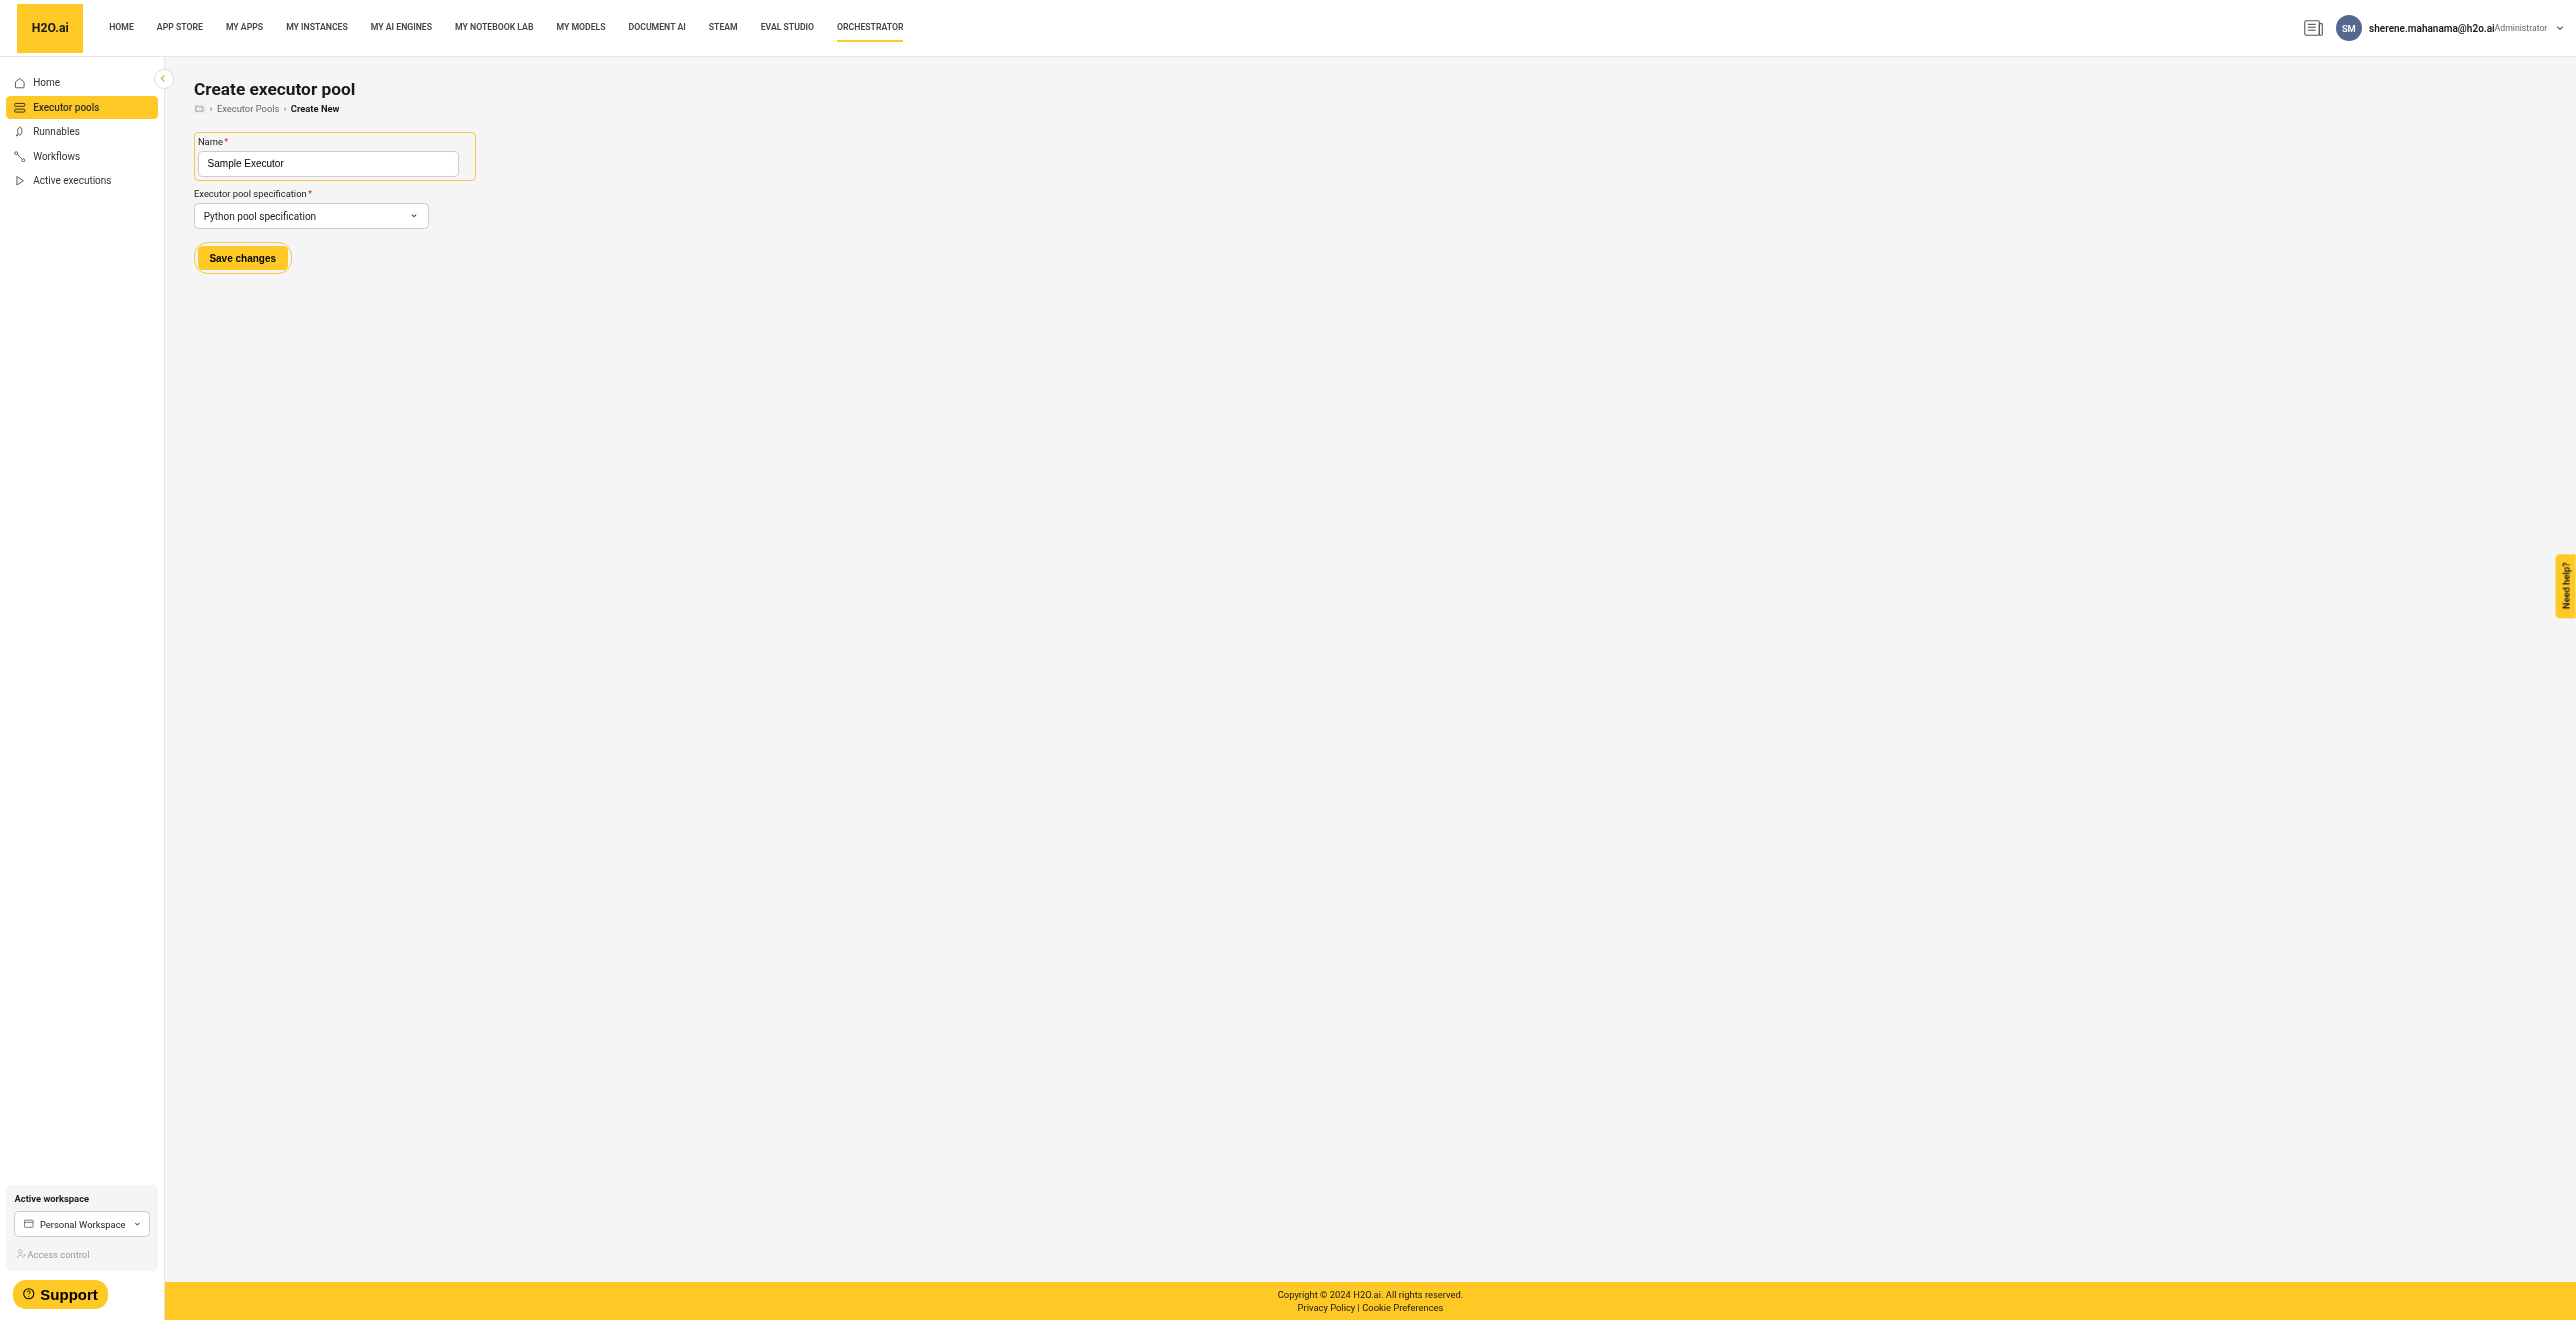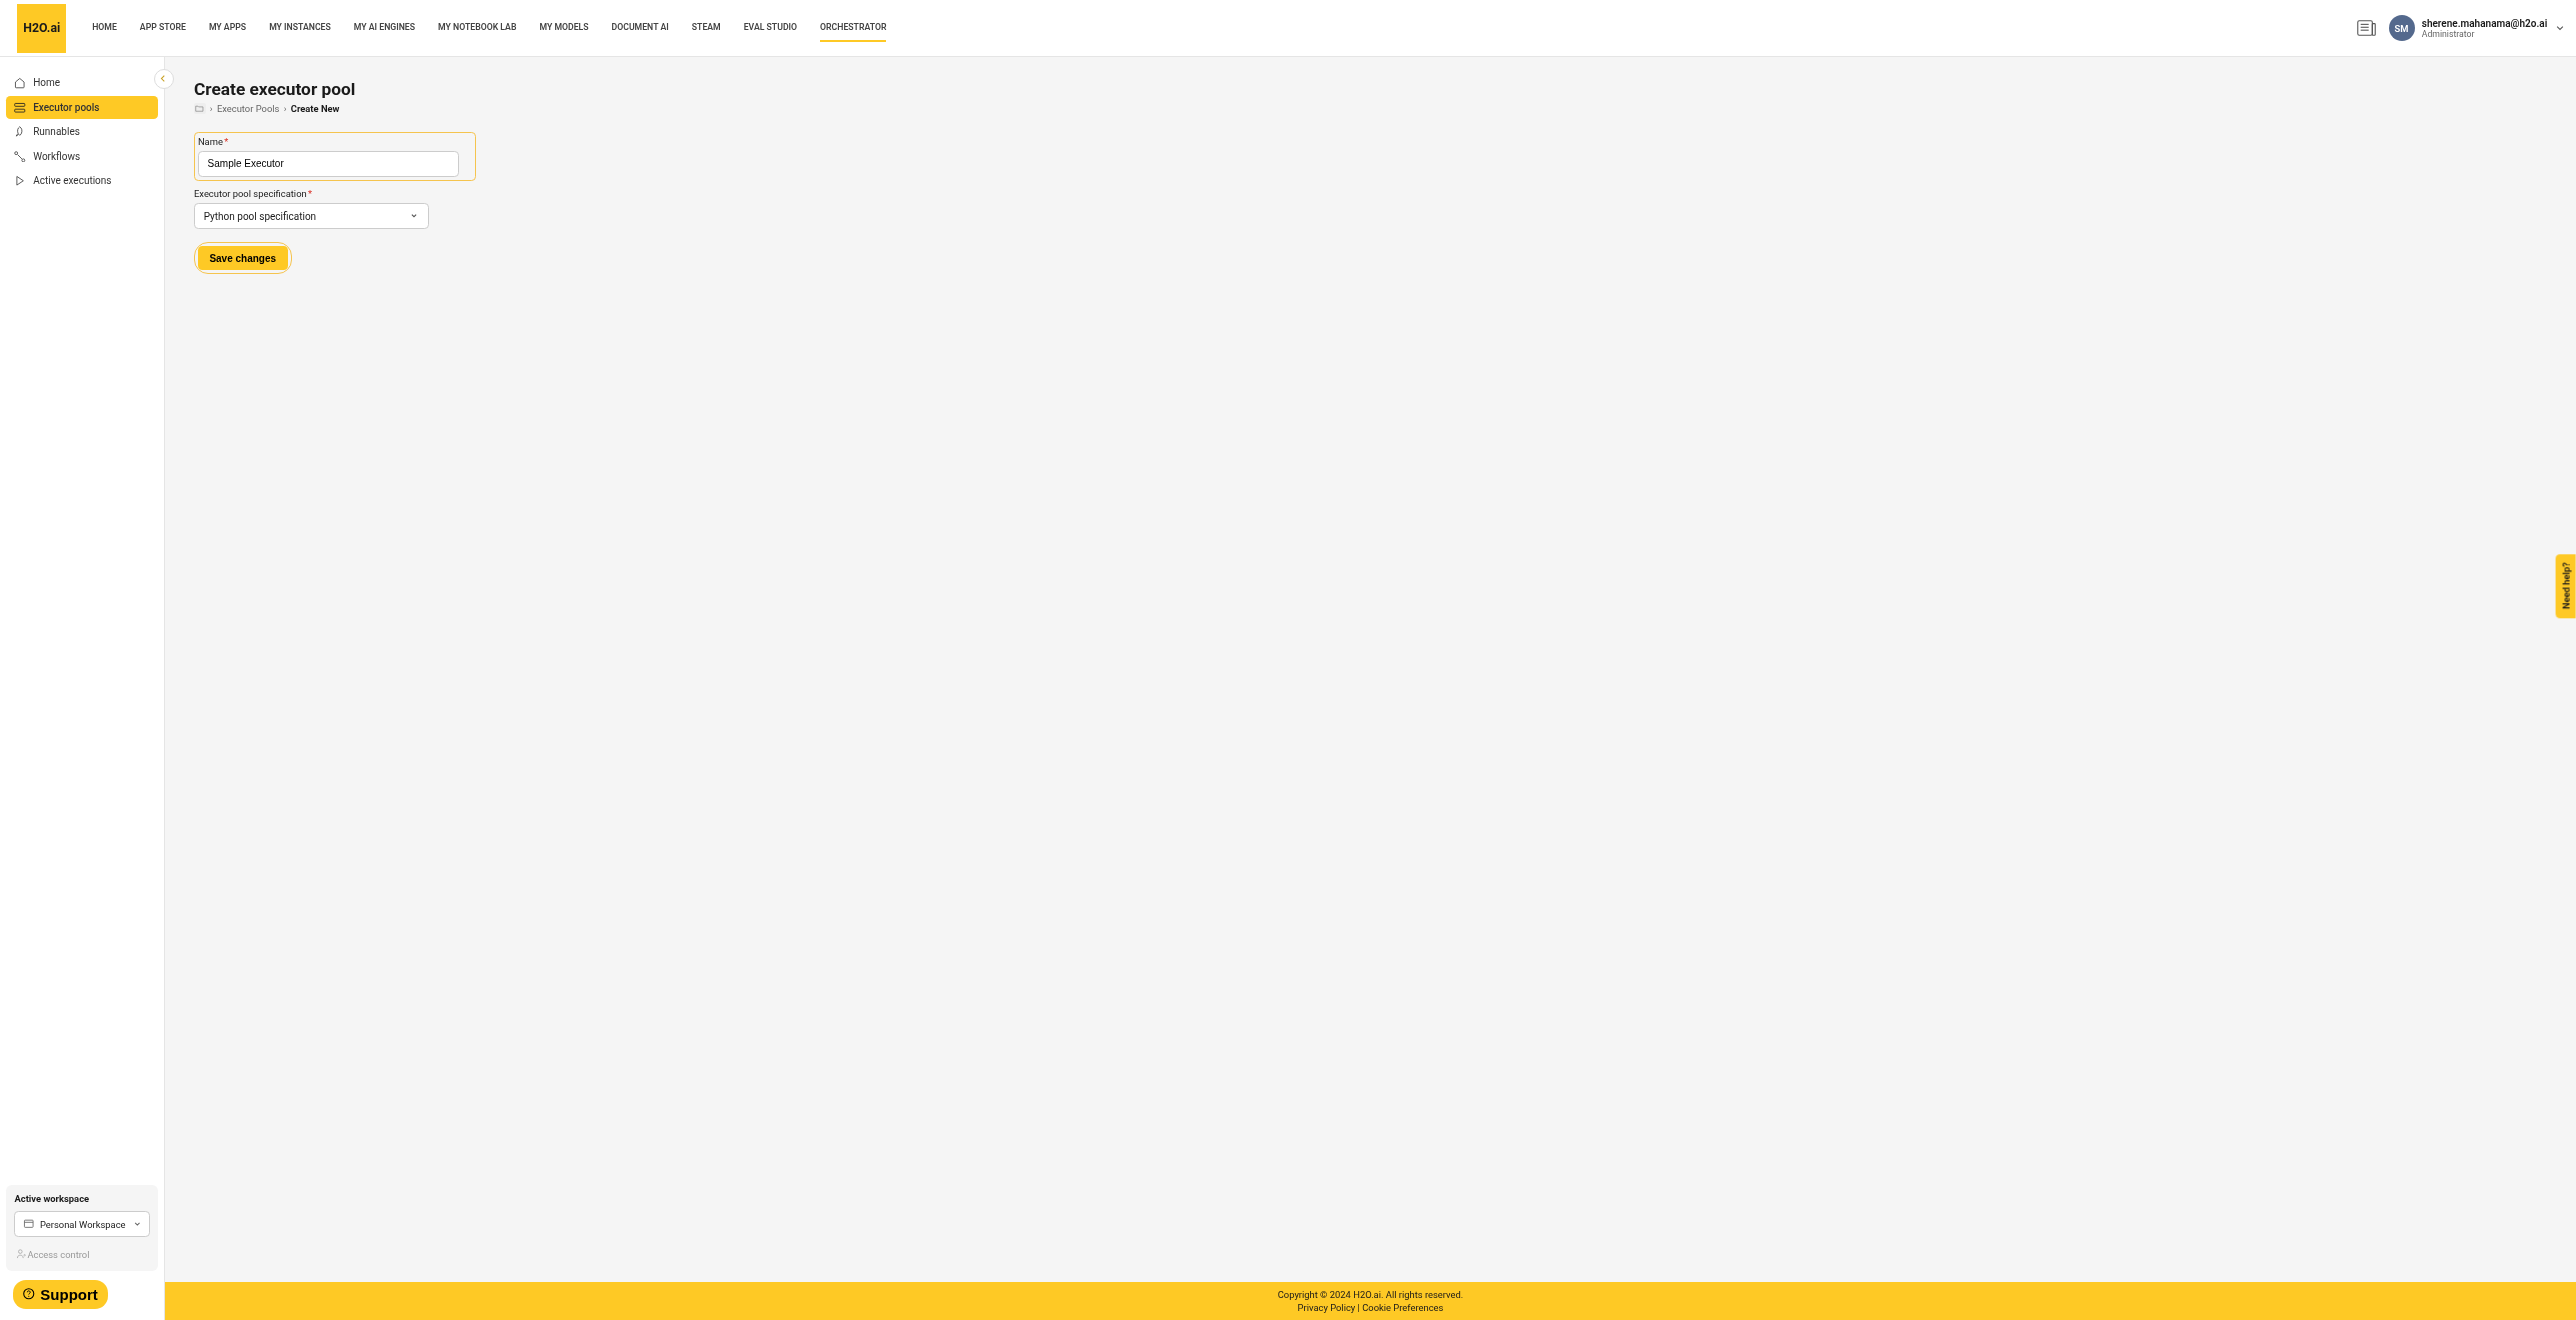--- a/index.html
+++ b/index.html
@@ -1,28 +1,28 @@
 <!DOCTYPE html>
 <html style="font-size:11.5px"><head>
 <meta charset="utf-8">
 <style>
 * { box-sizing: border-box; margin: 0; padding: 0; }
 body { font-family: -apple-system, BlinkMacSystemFont, "Segoe UI", Roboto, sans-serif; font-size: 10px; color: #1a1a1a; background: #fff; }
 
 
 .header { display: flex; align-items: center; height: 57px; border-bottom: 0.7px solid #e5e5e5; padding: 0 11.5px 0 0; }
-.logo { width: 49px; height: 49px; background: #fec925; display: flex; align-items: center; justify-content: center; font-weight: 700; font-size: 12.3px; margin-left: 17.3px; margin-right: 14.4px; }
+.logo { width: 66px; height: 49px; background: #fec925; display: flex; align-items: center; justify-content: center; font-weight: 700; font-size: 12.3px; margin-left: 17.3px; margin-right: 14.4px; }
 .nav { display: flex; gap: 0; flex: 1; }
 .nav-item { padding: 0 11.5px; font-size: 8.7px; font-weight: 600; color: #444; cursor: pointer; line-height: 1.3; display: flex; align-items: center; height: 57px; position: relative; }
 .nav-item.active::after { content: ""; position: absolute; left: 11.5px; right: 11.5px; bottom: 14.4px; height: 2.2px; background: #fec925; }
 .header-right { display: flex; align-items: center; gap: 13px; }
 .news-icon { width: 19px; height: 16px; cursor: pointer; }
 .avatar { width: 26px; height: 26px; border-radius: 50%; background: #54698d; color: #fff; display: flex; align-items: center; justify-content: center; font-weight: 600; font-size: 9.4px; }
 .user-block { display: flex; align-items: center; gap: 7.2px; cursor: pointer; }
-.user-info { display: flex; flex-direction: column; }
+.user-info { display: flex; flex-direction: row; }
 .user-email { font-weight: 600; font-size: 10px; }
 .user-role { font-size: 8.7px; color: #666; }
 .chevron { width: 10px; height: 10px; }
 
 
 .body { display: flex; height: calc(100vh - 57px); }
 .sidebar { width: 165px; border-right: 0.7px solid #e5e5e5; background: #fff; position: relative; display: flex; flex-direction: column; padding-top: 14.4px; }
 .collapse-btn { position: absolute; top: 11.5px; right: -10px; width: 20px; height: 20px; border-radius: 50%; border: 0.7px solid #ddd; background: #fff; display: flex; align-items: center; justify-content: center; cursor: pointer; z-index: 2; }
 .side-nav { padding: 0 5.8px; }
 .side-item { display: flex; align-items: center; gap: 7.2px; padding: 5.8px 8.7px; border-radius: 4.3px; cursor: pointer; font-size: 10px; color: #333; margin-bottom: 1.4px; }

